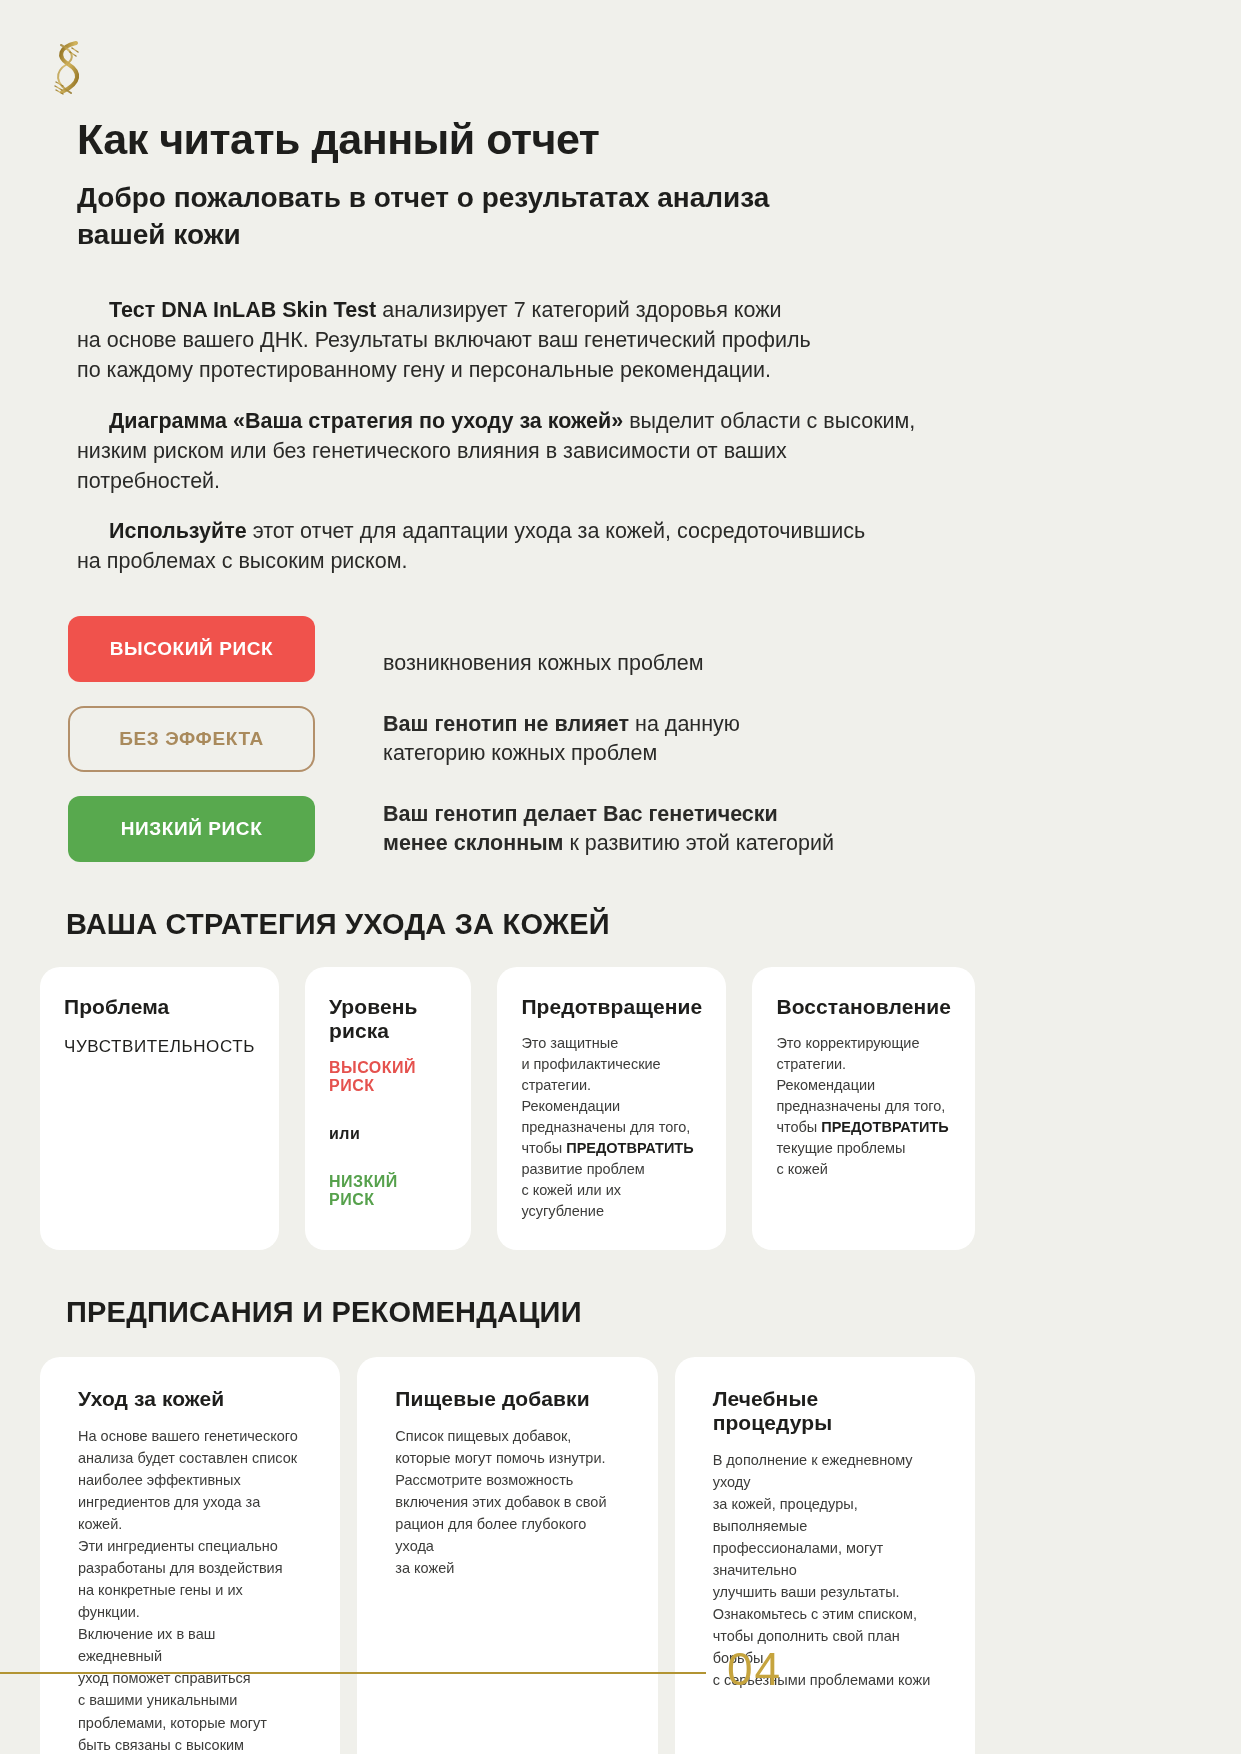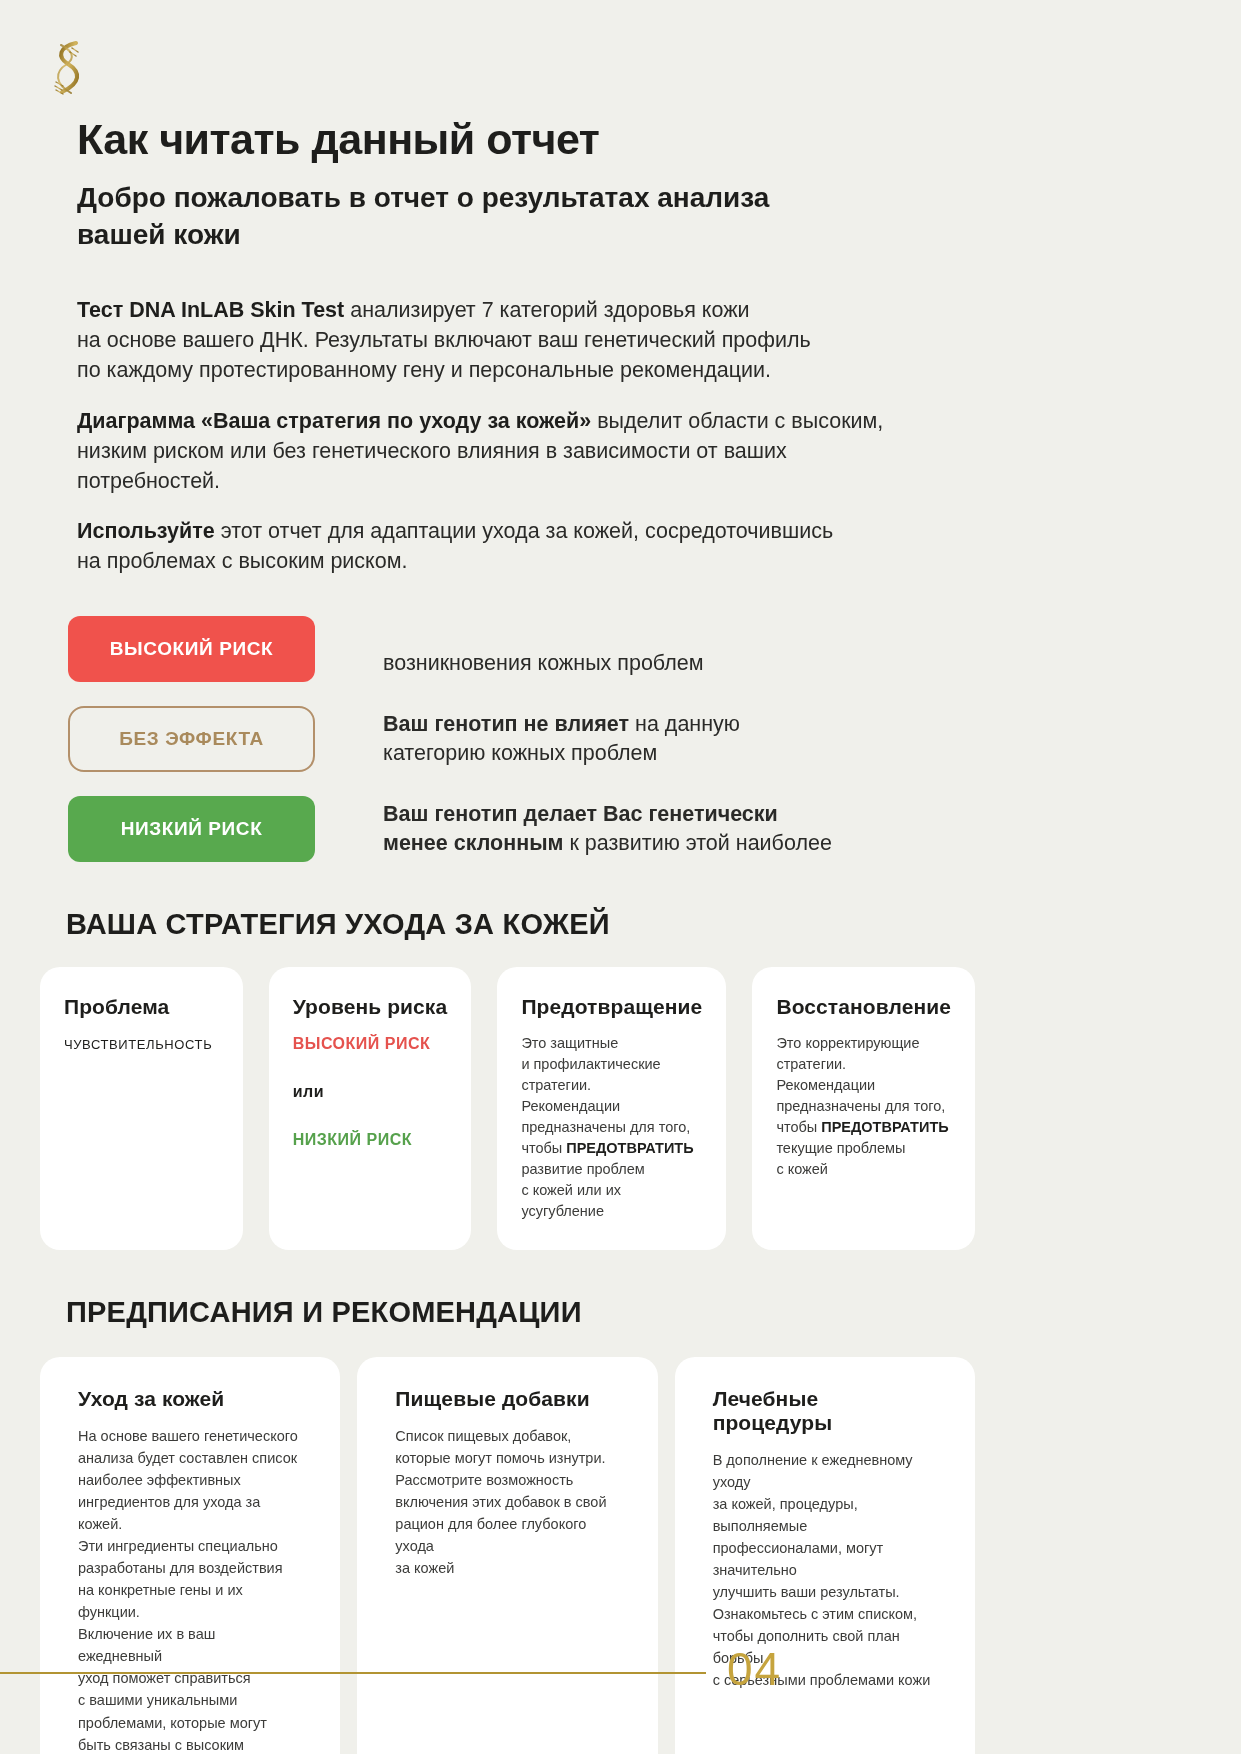--- a/index.html
+++ b/index.html
@@ -21,21 +21,21 @@
   }
   h2{
     margin:18px 0 0 77px;font-size:28px;line-height:1.3;
     font-weight:700;max-width:900px;
   }
   .intro{
     margin:20px 0 0 77px;font-size:21.5px;line-height:1.4;
     max-width:1060px;color:#2A2A28;
   }
   .intro:first-of-type{margin-top:42px;}
-  .intro b{color:var(--text,#1E1E1C);}
+  .intro b{color:var(--text,#1E1E1C);margin-left:32px;}
 
   .legend{
     margin:40px 0 0 68px;
     display:grid;grid-template-columns:247px 500px;
     column-gap:68px;row-gap:24px;align-items:center;
   }
   .badge{
     width:247px;height:66px;border-radius:12px;
     display:flex;align-items:center;justify-content:center;
     font-size:19px;font-weight:700;letter-spacing:0.6px;
@@ -52,21 +52,21 @@
 
   .cards{margin:26px 40px 0 40px;display:grid;}
   .cards-4{grid-template-columns:repeat(4,1fr);gap:26px;}
   .cards-3{grid-template-columns:repeat(3,1fr);gap:17px;margin-top:28px;}
   .card{
     background:#fff;border-radius:20px;box-sizing:border-box;
     padding:28px 24px;min-height:258px;
   }
   .cards-3 .card{min-height:305px;padding:30px 38px;}
   .card-title{font-size:21px;font-weight:700;margin:0 0 14px 0;letter-spacing:0.1px;}
-  .card-value{font-size:13px;letter-spacing:0.6px;margin:18px 0 8px 0;}
+  .card-value{font-size:17px;letter-spacing:0.6px;margin:18px 0 8px 0;}
   .risk-label{font-size:16px;font-weight:700;letter-spacing:0.5px;margin:0;}
   .risk-high-text{color:var(--risk_text_high,#E5524E);margin-top:16px;}
   .risk-or{color:var(--text,#1E1E1C);margin-top:30px;}
   .risk-low-text{color:var(--risk_text_low,#56A14C);margin-top:30px;}
   .card-body{font-size:14.5px;line-height:1.45;color:#3C3C3A;margin:0;}
   .card-body b{color:var(--text,#1E1E1C);}
   .cards-3 .card-body{line-height:1.52;}
 
   .footer-line{
     position:absolute;left:0;top:1672px;width:706px;height:2px;
@@ -124,21 +124,21 @@
     <div class="badge badge-high">ВЫСОКИЙ РИСК</div>
     <p class="legend-desc prewrap"><span>
 возникновения кожных проблем</span></p>
 
     <div class="badge badge-none">БЕЗ ЭФФЕКТА</div>
     <p class="legend-desc prewrap"><b>Ваш генотип не влияет</b><span> на данную
 категорию кожных проблем</span></p>
 
     <div class="badge badge-low">НИЗКИЙ РИСК</div>
     <p class="legend-desc prewrap"><b class="prewrap">Ваш генотип делает Вас генетически
-менее склонным</b><span> к развитию этой наиболее</span></p>
+менее склонным</b><span> к развитию этой категорий</span></p>
 
   </div>
 
   <div class="section-heading">ВАША СТРАТЕГИЯ УХОДА ЗА КОЖЕЙ</div>
 
   <div class="cards cards-4">
 
     <div class="card">
       <p class="card-title">Проблема</p>
       <p class="card-value">ЧУВСТВИТЕЛЬНОСТЬ</p>

